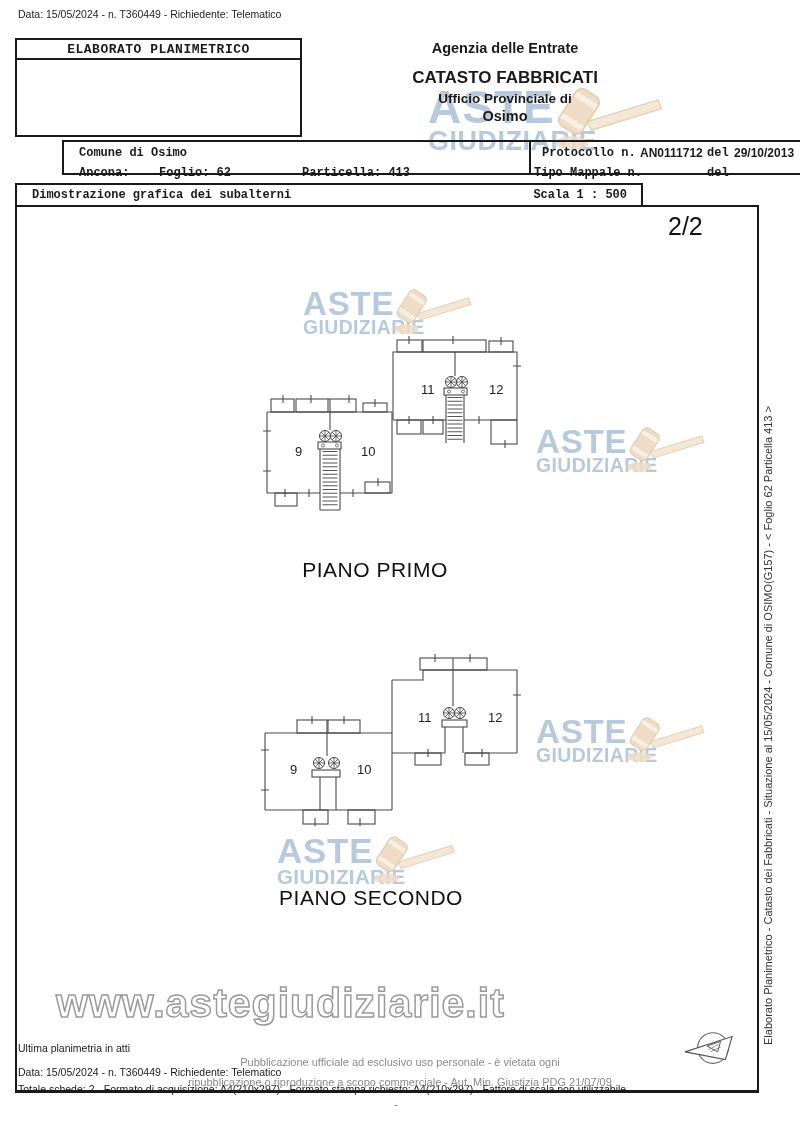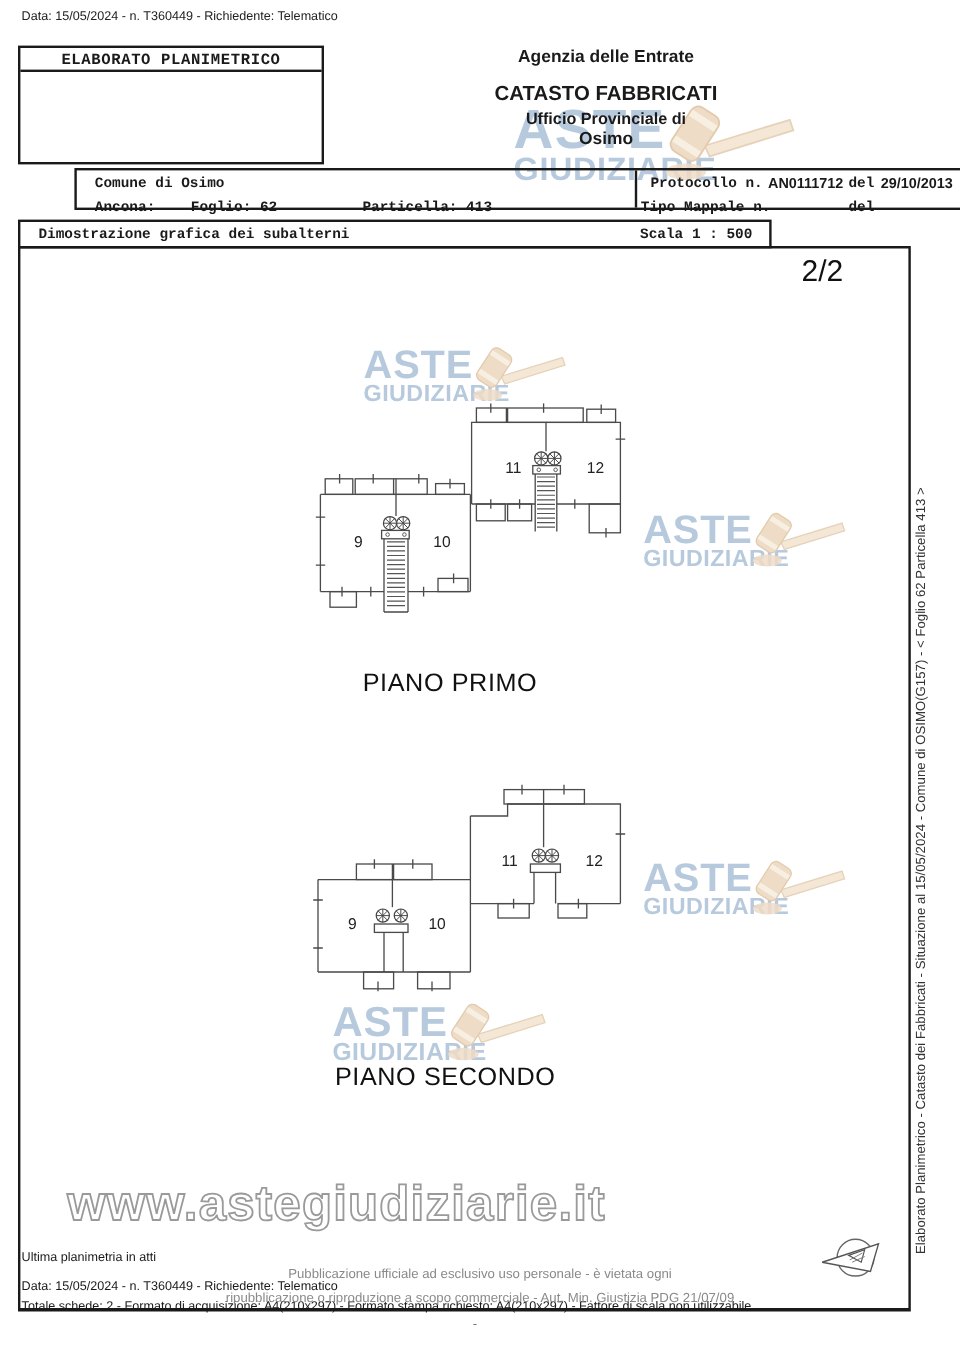--- a/index.html
+++ b/index.html
@@ -17,21 +17,21 @@
   .wm-a { left:428px; top:86px; }
   .wm-b { left:303px; top:288px; transform:scale(0.72); }
   .wm-c { left:536px; top:426px; transform:scale(0.72); }
   .wm-d { left:536px; top:716px; transform:scale(0.72); }
   .wm-e { left:277px; top:835px; transform:scale(0.76); }
   .wm-url { left:56px; top:980px; font-size:41px; font-weight:bold; letter-spacing:1px;
             color:rgba(255,255,255,0); -webkit-text-stroke:1.5px #9a9a9a; z-index:1; }
 
   
   .top-meta { left:18px; top:8px; font-size:10.5px; color:#222; z-index:3; }
-  .elab-box { left:15px; top:38px; width:255px; height:99px; border:2px solid #1a1a1a; z-index:3; }
+  .elab-box { left:15px; top:38px; width:287px; height:99px; border:2px solid #1a1a1a; z-index:3; }
   .elab-title { border-bottom:2px solid #1a1a1a; text-align:center; font-size:13px; letter-spacing:0.5px; padding:2px 0 1px; }
   .elab-body { position:relative; height:74px; font-size:12px; }
   .elab-body span { position:absolute; left:8px; white-space:pre; }
   .agency { left:355px; top:40px; width:300px; text-align:center; z-index:3; }
   .agency div { font-weight:bold; }
   .ag1 { font-size:14.5px; } .ag2 { font-size:17px; margin-top:12px; }
   .ag3 { font-size:13.5px; margin-top:3px; } .ag4 { font-size:14.5px; margin-top:2px; }
 
   .row1 { left:15px; top:140px; width:744px; height:35px; border:2px solid #1a1a1a; z-index:2;margin-left:47px; }
   .row1 span { position:absolute; font-size:12px; white-space:pre; }

